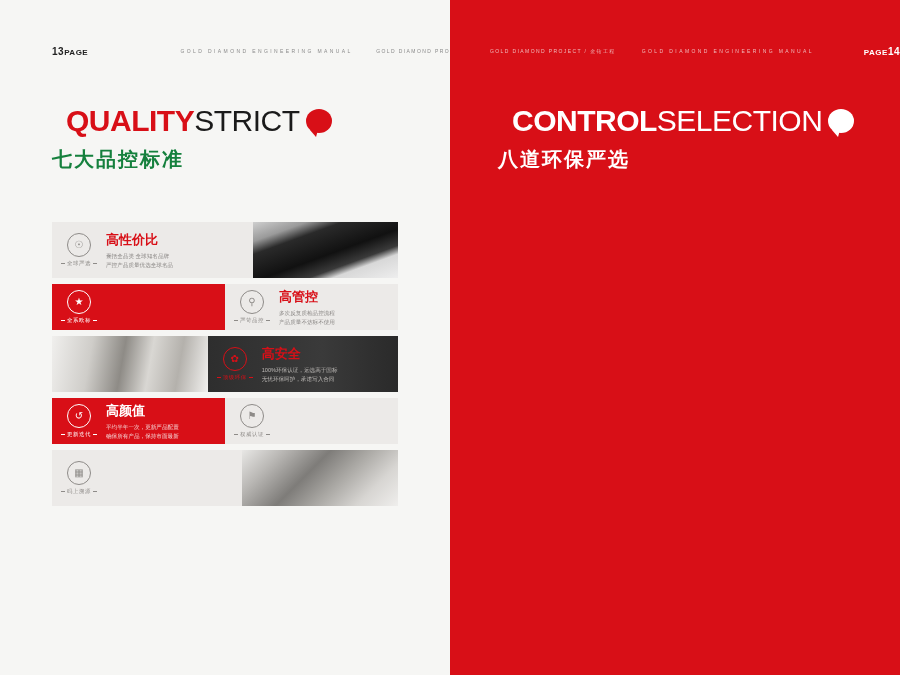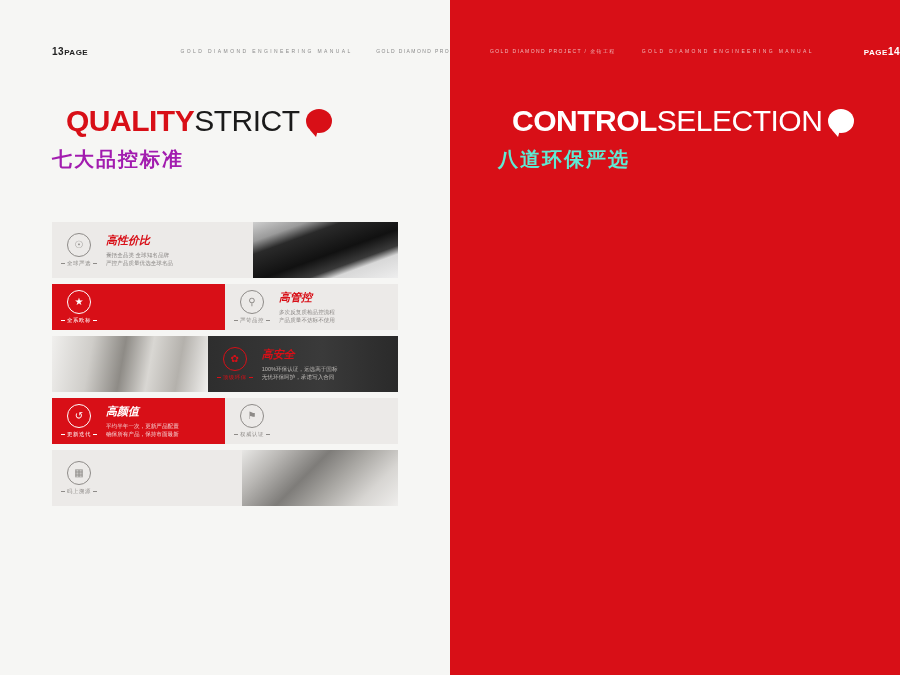--- a/index.html
+++ b/index.html
@@ -71,22 +71,22 @@
     border-right:2px solid transparent;
   }
   .left .bubble{background:#d80f17;}
   .left .bubble:after{border-top:7px solid #d80f17;}
   .right .bubble{background:#ffffff;}
   .right .bubble:after{border-top:7px solid #ffffff;}
 
   .subtitle{
     margin-top:8px;font-size:20px;font-weight:bold;letter-spacing:2px;
   }
-  .left .subtitle{color:#a21caf;}
-  .right .subtitle{color:#5eead4;}
+  .left .subtitle{color:#15803d;}
+  .right .subtitle{color:#ffffff;}
 
   
   .rows{position:absolute;left:52px;top:222px;width:346px;}
   .row{display:flex;height:46px;margin-bottom:6px;}
   .row.h56{height:56px;}
 
   .cell{
     flex:1;display:flex;align-items:center;position:relative;
     overflow:hidden;
   }
@@ -107,21 +107,21 @@
   .badge .btxt{
     margin-top:3px;font-size:5.4px;letter-spacing:0.6px;white-space:nowrap;
     display:flex;align-items:center;gap:2px;
   }
   .badge .btxt .dash{display:inline-block;width:4px;height:1px;background:currentColor;}
   .c-grey{color:#8e8b88;}
   .c-white{color:#ffffff;}
   .c-red{color:#d80f17;}
 
   .txtblk{padding-right:8px;}
-  .txtblk .tt{font-size:11px;font-weight:bold;margin-bottom:3px;font-style:italic;}
+  .txtblk .tt{font-size:13px;font-weight:bold;margin-bottom:3px;}
   .txtblk .dd{font-size:5.6px;line-height:1.5;}
   .tt-red{color:#d80f17;}
   .tt-white{color:#ffffff;}
   .dd-grey{color:#8a8785;}
   .dd-white{color:#f5d6d7;}
   .dd-lgrey{color:#bdbab7;}
 
   
   .photo{
     flex:1;height:100%;

